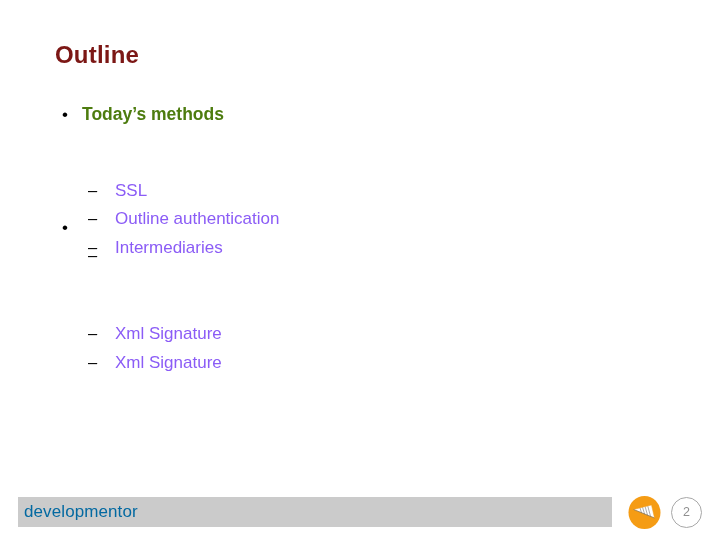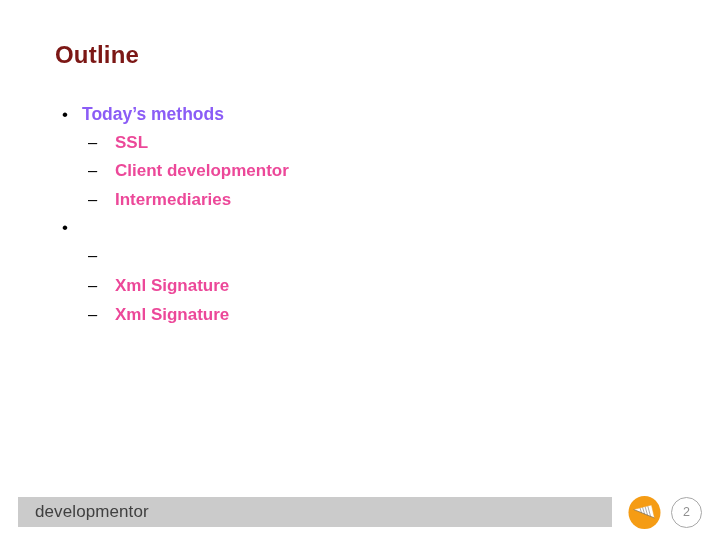--- a/index.html
+++ b/index.html
@@ -56,60 +56,61 @@
     font-size: 17px;
     line-height: 1;
     color: #000000;
     text-align: left;
     padding-left: 4px;
     box-sizing: border-box;
   }
   .level1 .bullet-text {
     font-size: 17.5px;
     font-weight: bold;
-    color: #8b5cf6;
+    color: #4d7c0f;
     white-space: nowrap;
   }
 
   
   .level2 {
     padding-left: 30px;
   }
   .level2 .marker {
     width: 27px;
     flex: 0 0 27px;
     font-size: 16.5px;
     line-height: 1;
     color: #000000;
     text-align: left;
   }
   .level2 .bullet-text {
     font-size: 17px;
-    font-weight: bold;
-    color: #ec4899;
-    white-space: nowrap;
+    font-weight: normal;
+    color: #8b5cf6;
+    white-space: nowrap;
+    margin-top: 48px;
   }
 
   
   .footer-bar {
     position: absolute;
     left: 18px;
     top: 497px;
     width: 594px;
     height: 30px;
     background: #cbcbcb;
   }
   .footer-brand {
     position: absolute;
-    left: 17px;
+    left: 6px;
     top: 50%;
     transform: translateY(-50%);
     font-size: 17px;
     font-weight: normal;
-    color: #404040;
+    color: #0369a1;
     letter-spacing: 0.1px;
     white-space: nowrap;
   }
 
   .logo-badge {
     position: absolute;
     left: 627px;
     top: 495px;
     width: 35px;
     height: 35px;
@@ -153,21 +154,21 @@
       <span class="bullet-text">Today’s methods</span>
     </div>
 
     <div class="bullet-row level2">
       <span class="marker">–</span>
       <span class="bullet-text">SSL</span>
     </div>
 
     <div class="bullet-row level2">
       <span class="marker">–</span>
-      <span class="bullet-text">Client developmentor</span>
+      <span class="bullet-text">Outline authentication</span>
     </div>
 
     <div class="bullet-row level2">
       <span class="marker">–</span>
       <span class="bullet-text">Intermediaries</span>
     </div>
 
     <div class="bullet-row level1">
       <span class="marker">•</span>
     </div>

